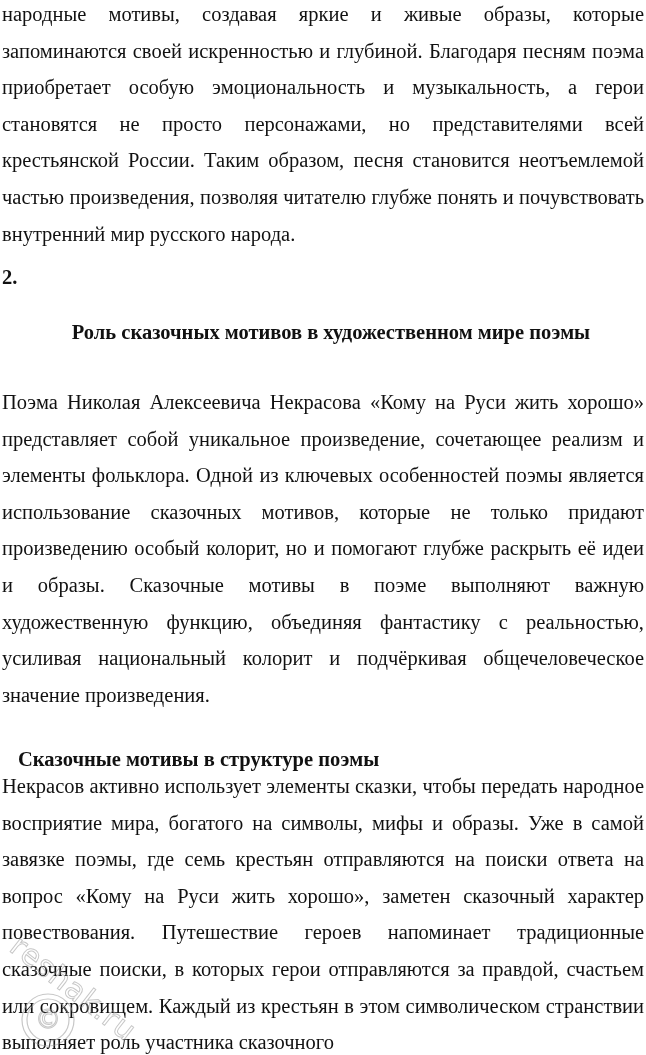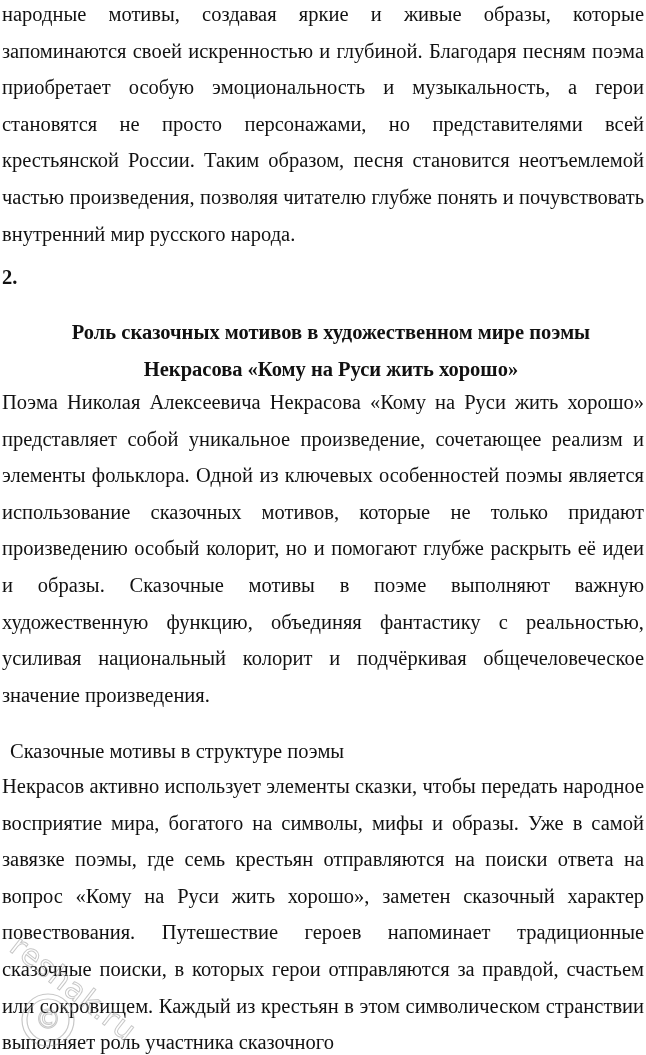--- a/index.html
+++ b/index.html
@@ -48,23 +48,23 @@
       text-align: center;
       font-size: 20.5px;
       font-weight: bold;
       line-height: 36.6px;
     }
     .p2 { position: absolute; top: 384px; left: 0; width: 642px; }
     .subheading {
       position: absolute;
       top: 725px;
       left: 0;
-      margin: 8px;
+      margin: 16px;
       font-size: 20.5px;
-      font-weight: normal;
+      font-weight: bold;
       line-height: 36.6px;
     }
     .p3 { position: absolute; top: 768px; left: 0; width: 642px; }
     .italic { }
     .watermark {
       position: absolute;
       left: 0;
       top: 925px;
       width: 150px;
       height: 130px;
@@ -76,21 +76,20 @@
 <body>
 
 <div class="page">
 
   <p class="para p1">народные мотивы, создавая яркие и живые образы, которые запоминаются своей искренностью и глубиной. Благодаря песням поэма приобретает особую эмоциональность и музыкальность, а герои становятся не просто персонажами, но представителями всей крестьянской России. Таким образом, песня становится неотъемлемой частью произведения, позволяя читателю глубже понять и почувствовать внутренний мир русского народа.</p>
 
   <p class="section-number">2.</p>
 
   <h2 class="section-title">
     <span>Роль сказочных мотивов в художественном мире поэмы</span><br>
-    <span>Некрасова «Кому на Руси жить хорошо»</span>
   </h2>
 
   <p class="para p2"><span>Поэма Николая Алексеевича Некрасова </span><span class="italic">«Кому на Руси жить хорошо»</span><span> представляет собой уникальное произведение, сочетающее реализм и элементы фольклора. Одной из ключевых особенностей поэмы является использование сказочных мотивов, которые не только придают произведению особый колорит, но и помогают глубже раскрыть её идеи и образы. Сказочные мотивы в поэме выполняют важную художественную функцию, объединяя фантастику с реальностью, усиливая национальный колорит и подчёркивая общечеловеческое значение произведения.</span></p>
 
   <h3 class="subheading">Сказочные мотивы в структуре поэмы</h3>
 
   <p class="para p3">Некрасов активно использует элементы сказки, чтобы передать народное восприятие мира, богатого на символы, мифы и образы. Уже в самой завязке поэмы, где семь крестьян отправляются на поиски ответа на вопрос «Кому на Руси жить хорошо», заметен сказочный характер повествования. Путешествие героев напоминает традиционные сказочные поиски, в которых герои отправляются за правдой, счастьем или сокровищем. Каждый из крестьян в этом символическом странствии выполняет роль участника сказочного</p>
 
 </div>
 

